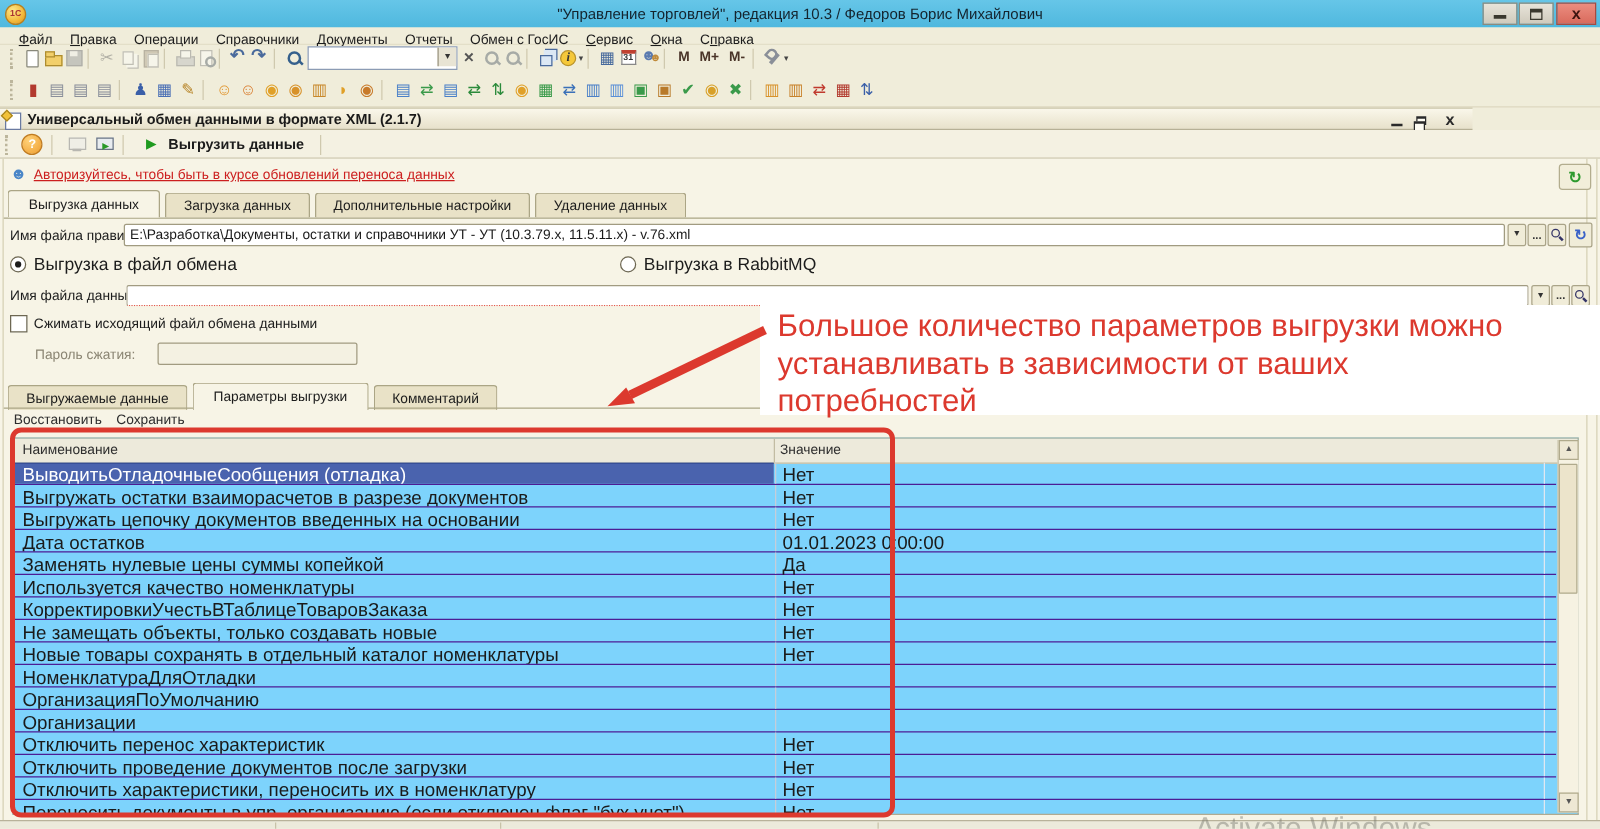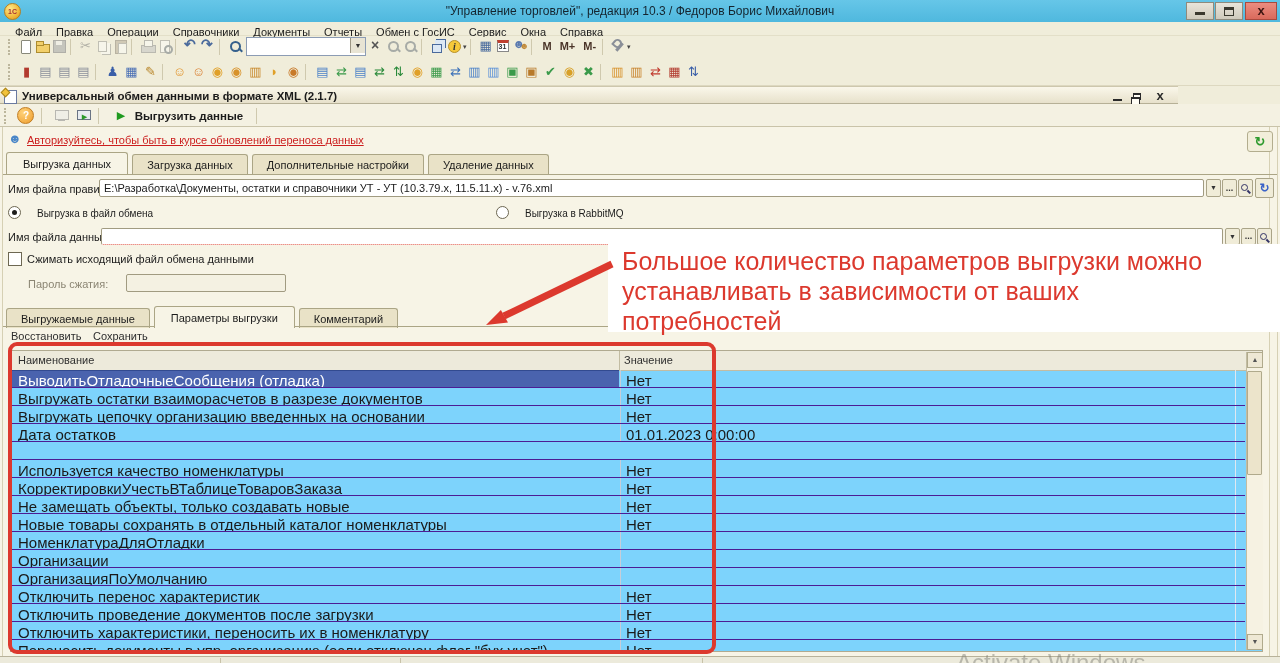--- a/index.html
+++ b/index.html
@@ -103,21 +103,21 @@
   .sqbtn{position:absolute;width:15px;background:#f0ecd8;border:1px solid #aaa488;border-radius:2px;box-sizing:border-box;text-align:center;color:#333}
   .sqbtn.dd{font-size:7px}
   .sqbtn.dots{font:bold 9px/14px "Liberation Sans",sans-serif}
   .mgl{position:relative;display:inline-block;width:11px;height:11px;margin-top:2px}
   .mgl::before{content:"";position:absolute;left:1px;top:1px;width:5px;height:5px;border:1.5px solid #336;border-radius:50%}
   .mgl::after{content:"";position:absolute;left:7px;top:8px;width:4px;height:1.5px;background:#336;transform:rotate(45deg)}
   .radio-row{position:absolute;left:0;top:203px;width:1280px;height:16px}
   .radio-item{position:absolute;top:0;white-space:nowrap}
   .radio-item .rc{display:inline-block;width:11px;height:11px;border:1px solid #6d english6752;border:1px solid #6d6752;border-radius:50%;background:#fff;vertical-align:-2px;position:relative}
   .radio-item .rc.on::after{content:"";position:absolute;left:3px;top:3px;width:5px;height:5px;border-radius:50%;background:#1d1d1d}
-  .radio-item .rl{font-size:10px;color:#1c1c1c;margin-left:16px}
+  .radio-item .rl{font-size:14px;color:#1c1c1c;margin-left:6px}
   #compress-box{position:absolute;left:8px;top:252px;width:12px;height:12px;background:#fff;border:1px solid #6d6752}
   #compress-label{left:27px;top:253px}
   #password-label{left:28px;top:278px;color:#8b English8573;color:#8b8573}
   #password-input{left:126px;top:274px;width:160px;height:18px;background:#f4f1e2}
   
   .actlink{position:absolute;top:330px;font-size:11px;color:#2e2e2e}
   #act-restore{left:11px}
   #act-save{left:93px}
   
   #ptable{position:absolute;left:10px;top:350px;width:1253px;height:302px;background:#7dd3fc;border:1px solid #b0aa90;box-sizing:border-box}
@@ -245,30 +245,32 @@
           <div class="cname">ВыводитьОтладочныеСообщения (отладка)</div>
           <div class="cval">Нет</div>
           <div class="cval2"></div>
         </div>
         <div class="trow">
           <div class="cname">Выгружать остатки взаиморасчетов в разрезе документов</div>
           <div class="cval">Нет</div>
           <div class="cval2"></div>
         </div>
         <div class="trow">
-          <div class="cname">Выгружать цепочку организацию введенных на основании</div>
+          <div class="cname">Выгружать цепочку документов введенных на основании</div>
           <div class="cval">Нет</div>
           <div class="cval2"></div>
         </div>
         <div class="trow">
           <div class="cname">Дата остатков</div>
           <div class="cval">01.01.2023 0:00:00</div>
           <div class="cval2"></div>
         </div>
         <div class="trow">
+          <div class="cname">Заменять нулевые цены суммы копейкой</div>
+          <div class="cval">Да</div>
           <div class="cval2"></div>
         </div>
         <div class="trow">
           <div class="cname">Используется качество номенклатуры</div>
           <div class="cval">Нет</div>
           <div class="cval2"></div>
         </div>
         <div class="trow">
           <div class="cname">КорректировкиУчестьВТаблицеТоваровЗаказа</div>
           <div class="cval">Нет</div>
@@ -283,26 +285,26 @@
           <div class="cname">Новые товары сохранять в отдельный каталог номенклатуры</div>
           <div class="cval">Нет</div>
           <div class="cval2"></div>
         </div>
         <div class="trow">
           <div class="cname">НоменклатураДляОтладки</div>
           <div class="cval"></div>
           <div class="cval2"></div>
         </div>
         <div class="trow">
+          <div class="cname">ОрганизацияПоУмолчанию</div>
+          <div class="cval"></div>
+          <div class="cval2"></div>
+        </div>
+        <div class="trow">
           <div class="cname">Организации</div>
-          <div class="cval"></div>
-          <div class="cval2"></div>
-        </div>
-        <div class="trow">
-          <div class="cname">ОрганизацияПоУмолчанию</div>
           <div class="cval"></div>
           <div class="cval2"></div>
         </div>
         <div class="trow">
           <div class="cname">Отключить перенос характеристик</div>
           <div class="cval">Нет</div>
           <div class="cval2"></div>
         </div>
         <div class="trow">
           <div class="cname">Отключить проведение документов после загрузки</div>

